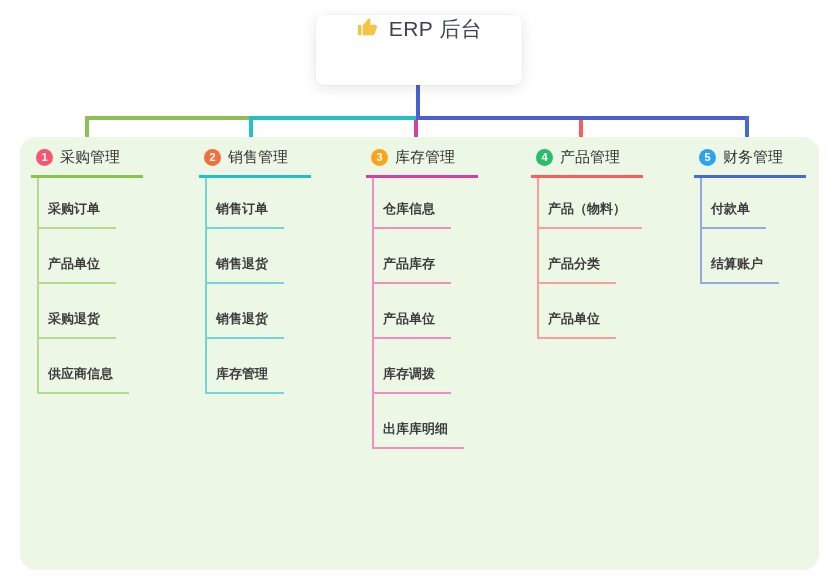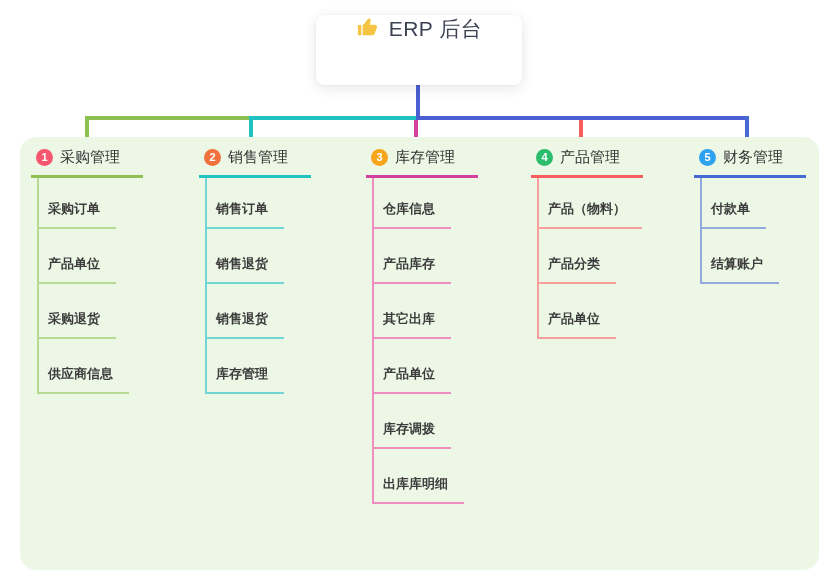--- a/index.html
+++ b/index.html
@@ -99,21 +99,20 @@
   </div>
 
   <div class="branch b3" style="--c: #d2419e; --cl: #ee8fc0; --badge: #f9a51b;">
     <div class="branch-title">
       <span class="badge">3</span>
       <span class="branch-label">库存管理</span>
     </div>
     <div class="children">
       <div class="child">仓库信息</div>
       <div class="child">产品库存</div>
-      <div class="child">其它出库</div>
       <div class="child">产品单位</div>
       <div class="child">库存调拨</div>
       <div class="child">出库库明细</div>
     </div>
   </div>
 
   <div class="branch b4" style="--c: #f75f5f; --cl: #f99e9c; --badge: #2bbd6b;">
     <div class="branch-title">
       <span class="badge">4</span>
       <span class="branch-label">产品管理</span>

